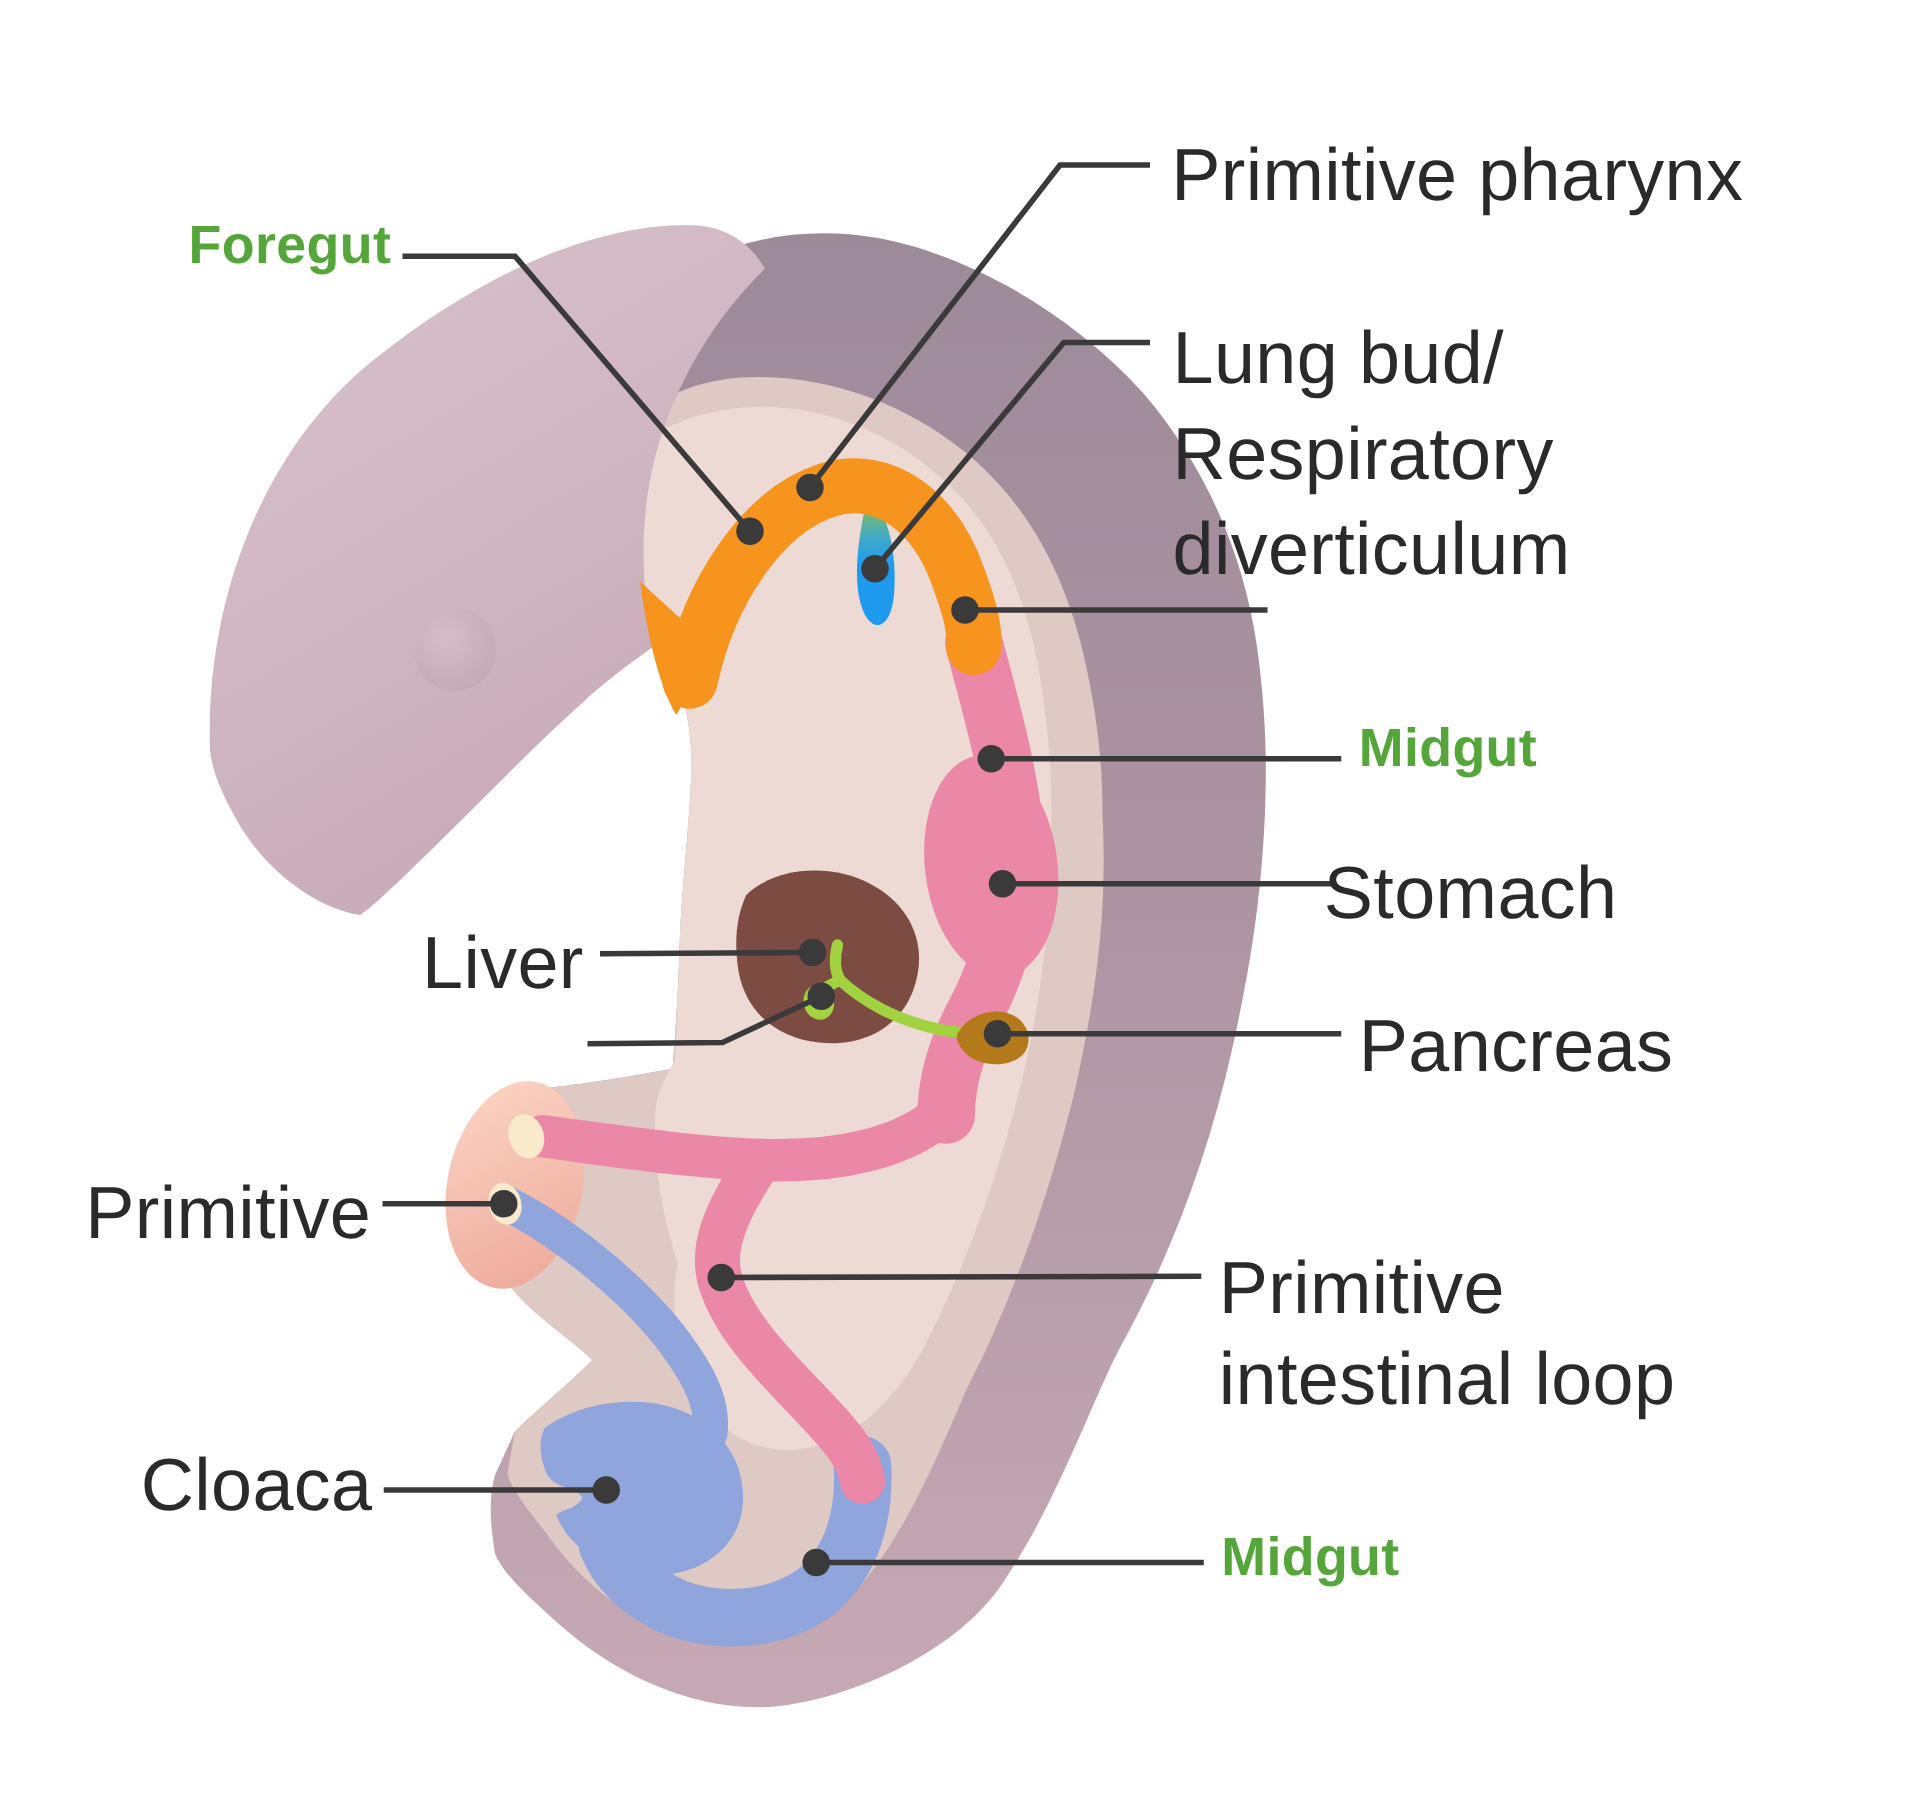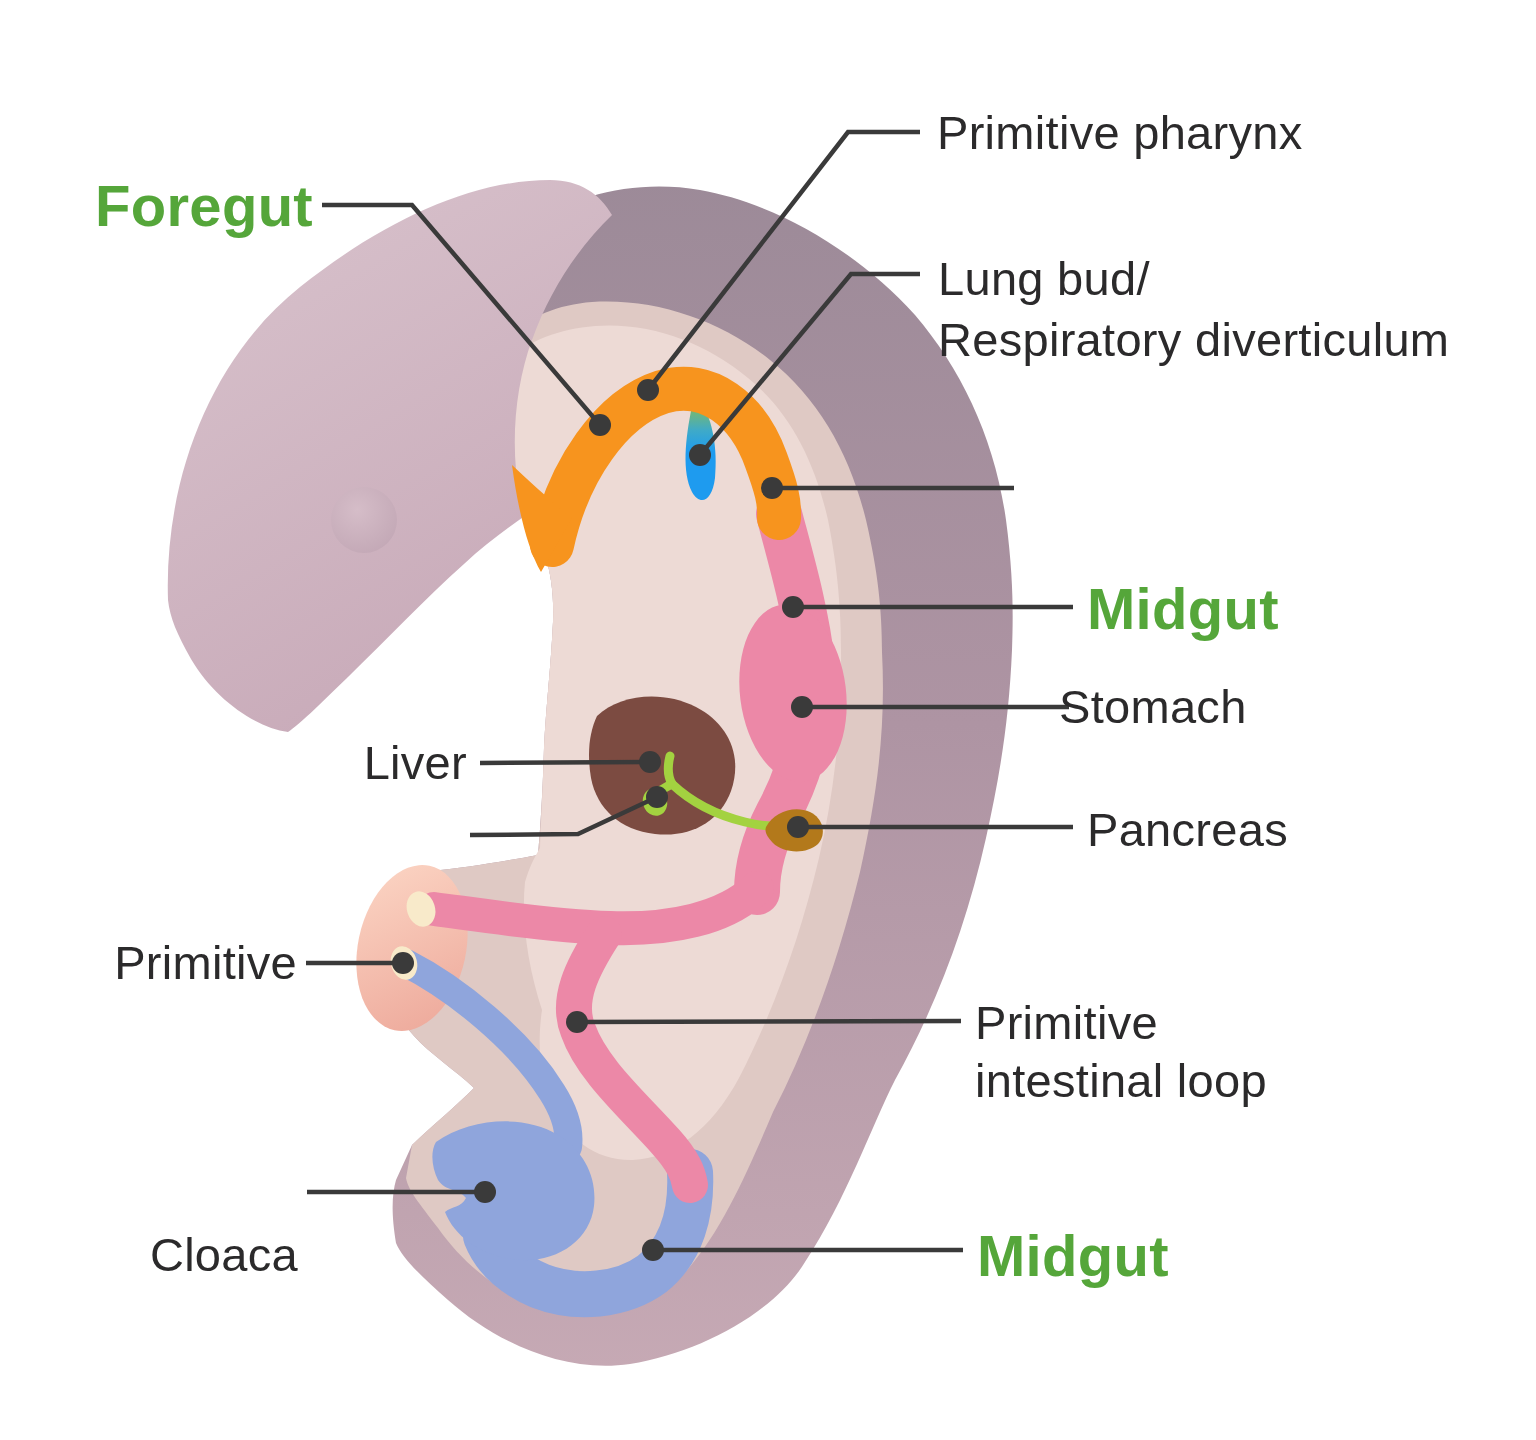--- a/index.html
+++ b/index.html
@@ -1,23 +1,23 @@
 <!DOCTYPE html>
 <html><head>
 <meta charset="utf-8">
 <style>
   html,body{margin:0;padding:0;background:#ffffff;}
   body{width:1536px;height:1440px;position:relative;overflow:hidden;
        font-family:"Liberation Sans", sans-serif;}
   .stage{position:absolute;left:0;top:0;width:1536px;height:1440px;}
   svg{position:absolute;left:0;top:0;}
-  .lbl{position:absolute;font-size:47px;line-height:1.25;color:#2b2a2b;
+  .lbl{position:absolute;font-size:59px;line-height:1.25;color:#2b2a2b;
        white-space:pre-line;letter-spacing:.3px;}
   .lbl.right{text-align:right;}
-  .lbl-green{font-size:58px;line-height:1.2;font-weight:bold;color:#55a63a;}
+  .lbl-green{font-size:43px;line-height:1.2;font-weight:bold;color:#55a63a;}
 </style>
 </head>
 <body>
 
 <div class="stage">
 
 <svg width="1536" height="1440" viewBox="0 0 1536 1440">
   <defs>
     <linearGradient id="gradTrunk" x1="0" y1="170" x2="0" y2="1400" gradientUnits="userSpaceOnUse">
       <stop offset="0" stop-color="#9c8a98"></stop>
@@ -146,18 +146,18 @@
 
 <div class="lbl lbl-green right" style="left:60px;top:171px;width:253px">Foregut</div>
 <div class="lbl" style="left:937px;top:104px">Primitive pharynx</div>
 <div class="lbl" style="left:938px;top:248px;line-height:1.3">Lung bud/
 Respiratory diverticulum</div>
 <div class="lbl lbl-green" style="left:1087px;top:574px">Midgut</div>
 <div class="lbl" style="left:1059px;top:678px">Stomach</div>
 <div class="lbl" style="left:1087px;top:801px">Pancreas</div>
 <div class="lbl right" style="left:260px;top:734px;width:207px">Liver</div>
 <div class="lbl right" style="left:40px;top:934px;width:257px">Primitive</div>
-<div class="lbl right" style="left:40px;top:1226px;width:258px">Cloaca</div>
+<div class="lbl right" style="left:40px;top:1152px;width:258px">Cloaca</div>
 <div class="lbl" style="left:975px;top:994px;line-height:1.23">Primitive
 intestinal loop</div>
 <div class="lbl lbl-green" style="left:977px;top:1221px">Midgut</div>
 
 </div>
 
 </body></html>

